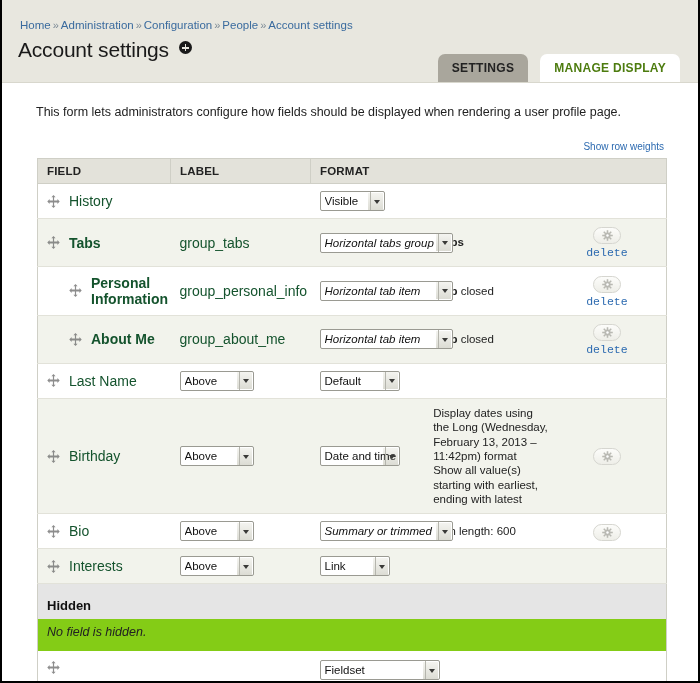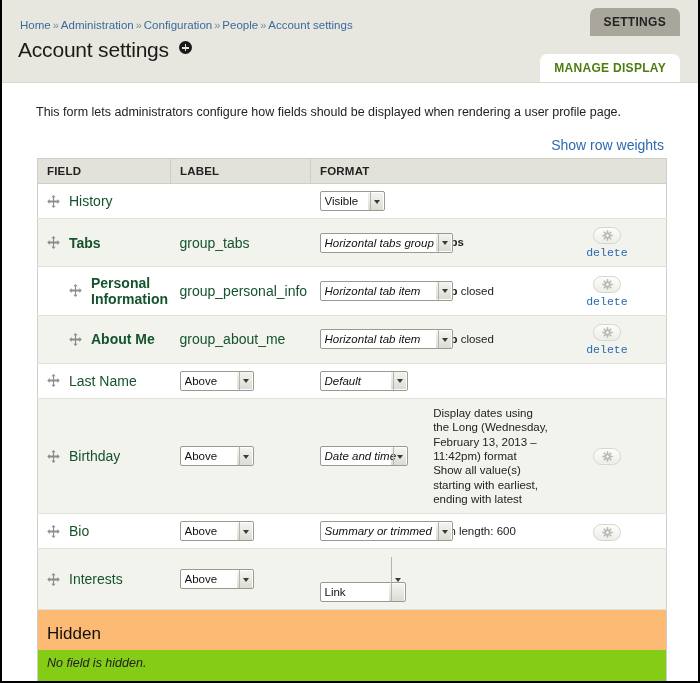--- a/index.html
+++ b/index.html
@@ -68,22 +68,21 @@
   }
   .title-plus::before { left: 3px; top: 6px; width: 7px; height: 1.6px; }
   .title-plus::after  { left: 5.7px; top: 3.3px; width: 1.6px; height: 6.4px; }
 
   
   .tabs {
     position: absolute;
     right: 18px; bottom: 0;
     display: flex;
     align-items: flex-end;
-    gap: 18px;
-    flex-direction: column;
+    gap: 12px;
   }
   .tab {
     font-size: 12px;
     font-weight: bold;
     letter-spacing: 0.3px;
     color: #222;
     background: #a9a69c;
     padding: 8px 14px 7px 14px;
     border-radius: 7px 7px 0 0;
     line-height: 1.1;
@@ -102,21 +101,21 @@
   .form-desc {
     margin: 22px 0 17px 16px;
     font-size: 12.5px;
     color: #222;
   }
   .rowweights-wrap {
     text-align: right;
     margin: 14px 16px 4px 0;
   }
   .rowweights {
-    font-size: 14px;
+    font-size: 10px;
     color: #2c6ab0;
     text-decoration: none;
     cursor: pointer;
   }
 
   
   table.display-table {
     width: 630px;
     margin-left: 17px;
     border-collapse: collapse;
@@ -206,22 +205,22 @@
   }
   .selwrap .divline {
     position: absolute;
     right: 14px; top: 1px; bottom: 1px;
     width: 1px; background: #b5b5ad;
     pointer-events: none;
   }
   .w-visible { width: 65px; }
   .w-above   { width: 74px; }
   .w-wide    { width: 133px; font-style: italic; }
-  .w-med     { width: 88px; font-style: italic; }
-  .w-link    { width: 86px; margin-top: 26px; }
+  .w-med     { width: 80px; }
+  .w-link    { width: 70px; }
   .w-fieldset{ width: 120px; }
 
   .summary {
     font-size: 11.5px;
     color: #222;
     line-height: 1.25;
   }
   .summary .b { font-weight: bold; }
 
   
@@ -242,25 +241,25 @@
     font-size: 11.5px;
     color: #2c6ab0;
     text-decoration: none;
     cursor: pointer;
     font-family: Liberation Mono, monospace;
   }
 
   
   .region-head td {
     padding: 14px 0 6px 9px !important;
-    font-size: 17px;
-    font-weight: normal;
+    font-size: 13px;
+    font-weight: bold;
     color: #111;
     border-bottom: none !important;
-    background: #fdba74;
+    background: #e5e5e5;
   }
   .region-msg td {
     padding: 6px 0 12px 9px !important;
     font-size: 12.5px;
     font-style: italic;
     color: #222;
     border-bottom: none !important;
     background: #84cc16;
   }
   .addgroup-row > td {

